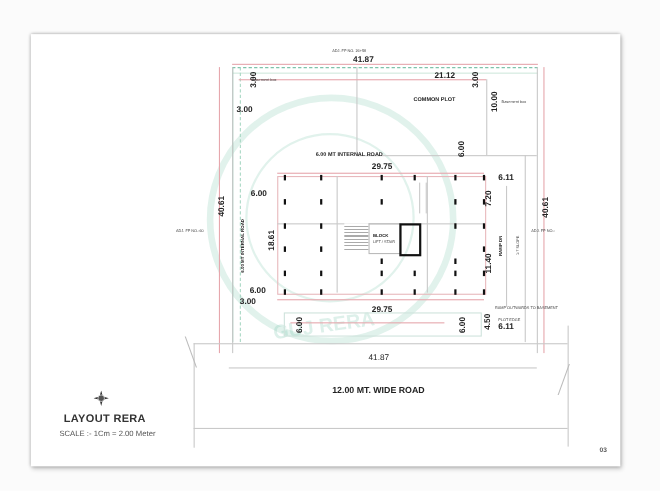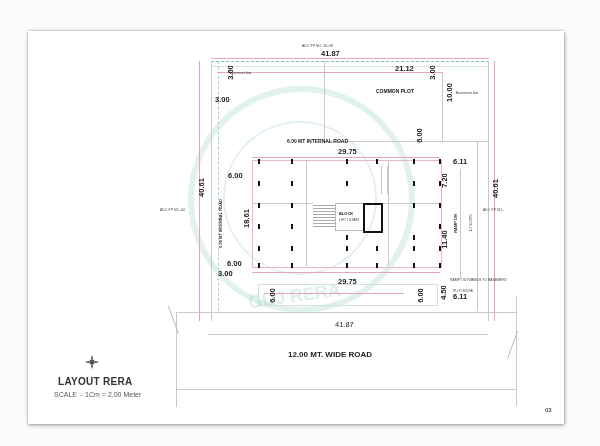--- a/index.html
+++ b/index.html
@@ -146,21 +146,21 @@
   <div class="txt dim vert" style="left:237px; top:260px;">6.00</div>
   <div class="txt dim vert" style="left:385px; top:260px;">6.00</div>
 
   <div class="road" style="left:148px; top:281px; width:340px; height:76px; border-top:1px solid #c9c9c9; border-bottom:1px solid #c9c9c9;"></div>
   <div class="line-g" style="left:148px; top:281px; width:1px; height:95px;"></div>
   <div class="line-g" style="left:488px; top:265px; width:1px; height:110px;"></div>
   <div class="abs" style="left:145px; top:275px; width:8px; height:28px; border-left:1px solid #bbb; transform:skewX(20deg);"></div>
   <div class="abs" style="left:484px; top:300px; width:8px; height:28px; border-left:1px solid #bbb; transform:skewX(-20deg);"></div>
   <div class="line-g" style="left:180px; top:303px; width:280px; height:1px;"></div>
   <div class="txt dim" style="left:307px; top:289px; font-weight:normal;">41.87</div>
-  <div class="txt" style="left:260px; top:319px; font-size:8px;">12.00 MT. WIDE ROAD</div>
+  <div class="txt" style="left:274px; top:319px; font-size:8px;">12.00 MT. WIDE ROAD</div>
 
   <div class="abs" style="left:57px; top:324px; width:14px; height:14px;">
     <svg width="14" height="14" viewBox="0 0 14 14">
       <polygon points="7,0 8.5,5.5 14,7 8.5,8.5 7,14 5.5,8.5 0,7 5.5,5.5" fill="#333"></polygon>
       <circle cx="7" cy="7" r="3" fill="#555" stroke="#fff" stroke-width="0.6"></circle>
     </svg>
   </div>
   <div class="txt title" style="left:30px; top:345px;">LAYOUT RERA</div>
   <div class="txt scale" style="left:26px; top:360px;">SCALE :- 1Cm = 2.00 Meter</div>
 

